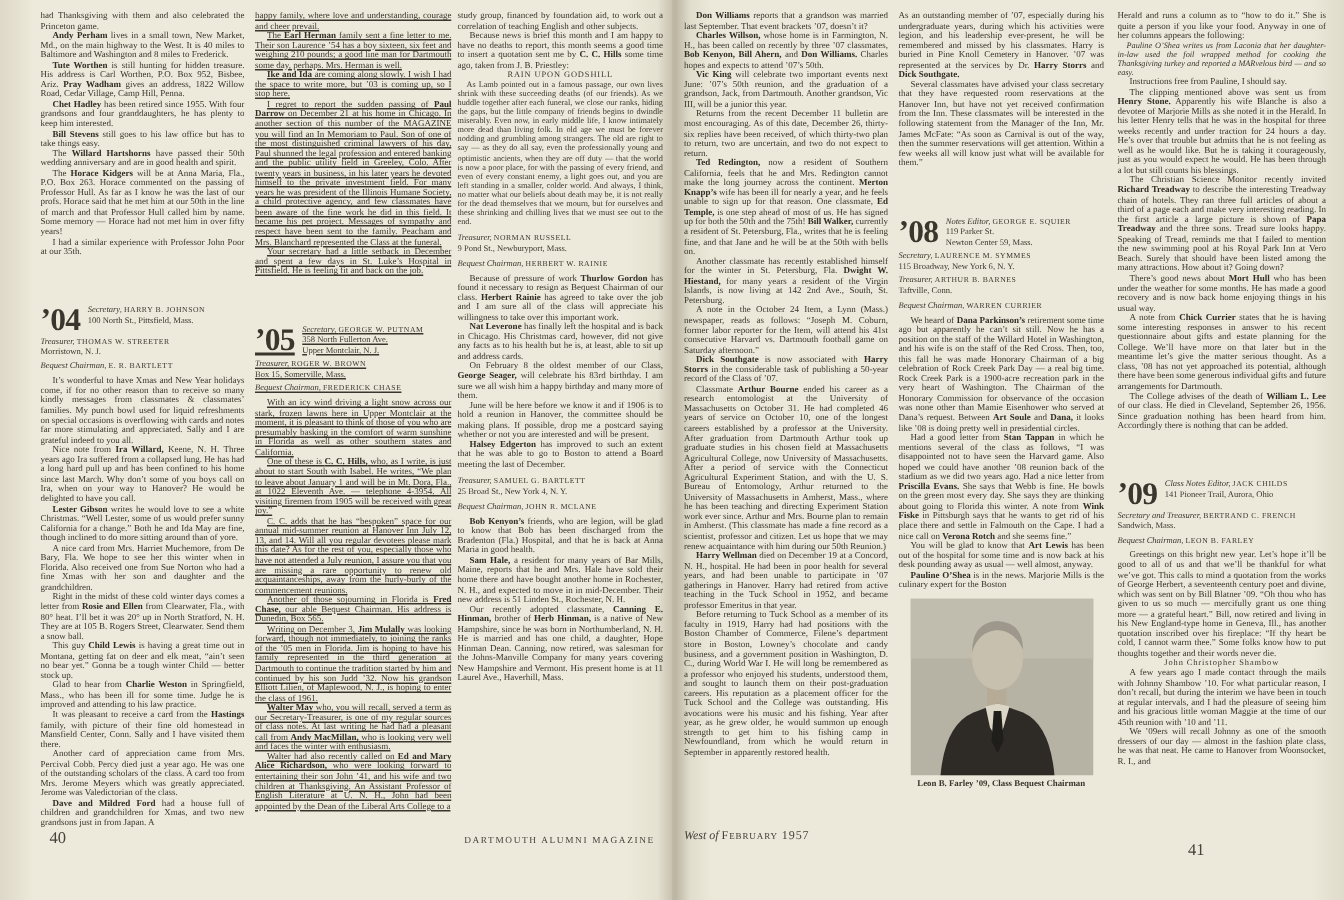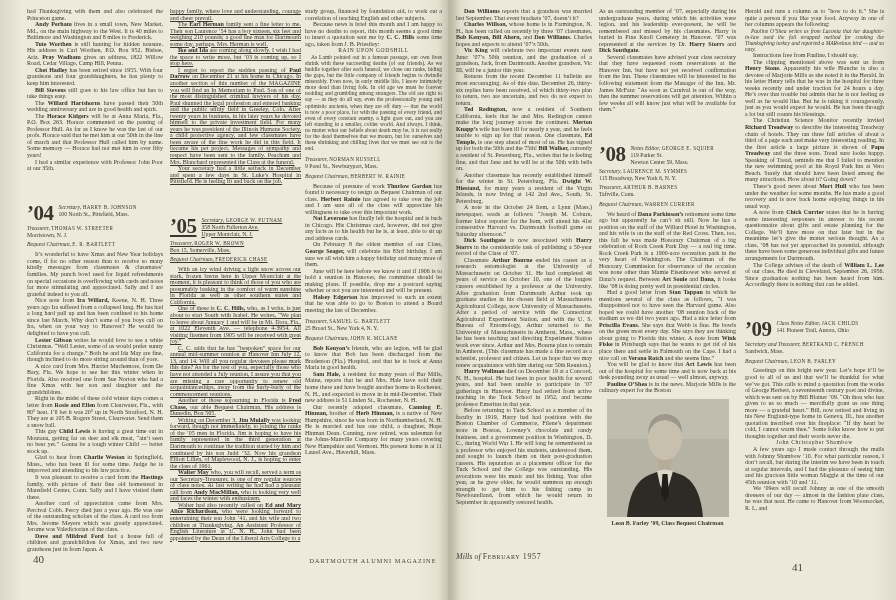--- a/index.html
+++ b/index.html
@@ -237,17 +237,17 @@
       </div>
       <p><span>Greetings on this bright new year. Let’s hope it’ll be good to all of us and that we’ll be thankful for what we’ve got. This calls to mind a quotation from the works of George Herbert, a seventeenth century poet and divine, which was sent on by Bill Blatner ’09. “Oh thou who has given to us so much — mercifully grant us one thing more — a grateful heart.” Bill, now retired and living in his New England-type home in Geneva, Ill., has another quotation inscribed over his fireplace: “If thy heart be cold, I cannot warm thee.” Some folks know how to put thoughts together and their words never die.</span></p>
       <p class="subhead">John Christopher Shambow</p>
       <p><span>A few years ago I made contact through the mails with Johnny Shambow ’10. For what particular reason, I don’t recall, but during the interim we have been in touch at regular intervals, and I had the pleasure of seeing him and his gracious little woman Maggie at the time of our 45th reunion with ’10 and ’11.</span></p>
       <p><span>We ’09ers will recall Johnny as one of the smooth dressers of our day — almost in the fashion plate class, he was that neat. He came to Hanover from Woonsocket, R. I., and</span></p>
     </div>
 
   <div class="pagenum" id="pn-left">40</div>
   <div class="footer-left">DARTMOUTH ALUMNI MAGAZINE</div>
   <div class="footer-right">
-    <span class="it">Mills of</span>
+    <span class="it">West of</span>
     <span class="sc">February 1957</span>
   </div>
   <div class="pagenum" id="pn-right">41</div>
 </div>
 
 </body></html>

